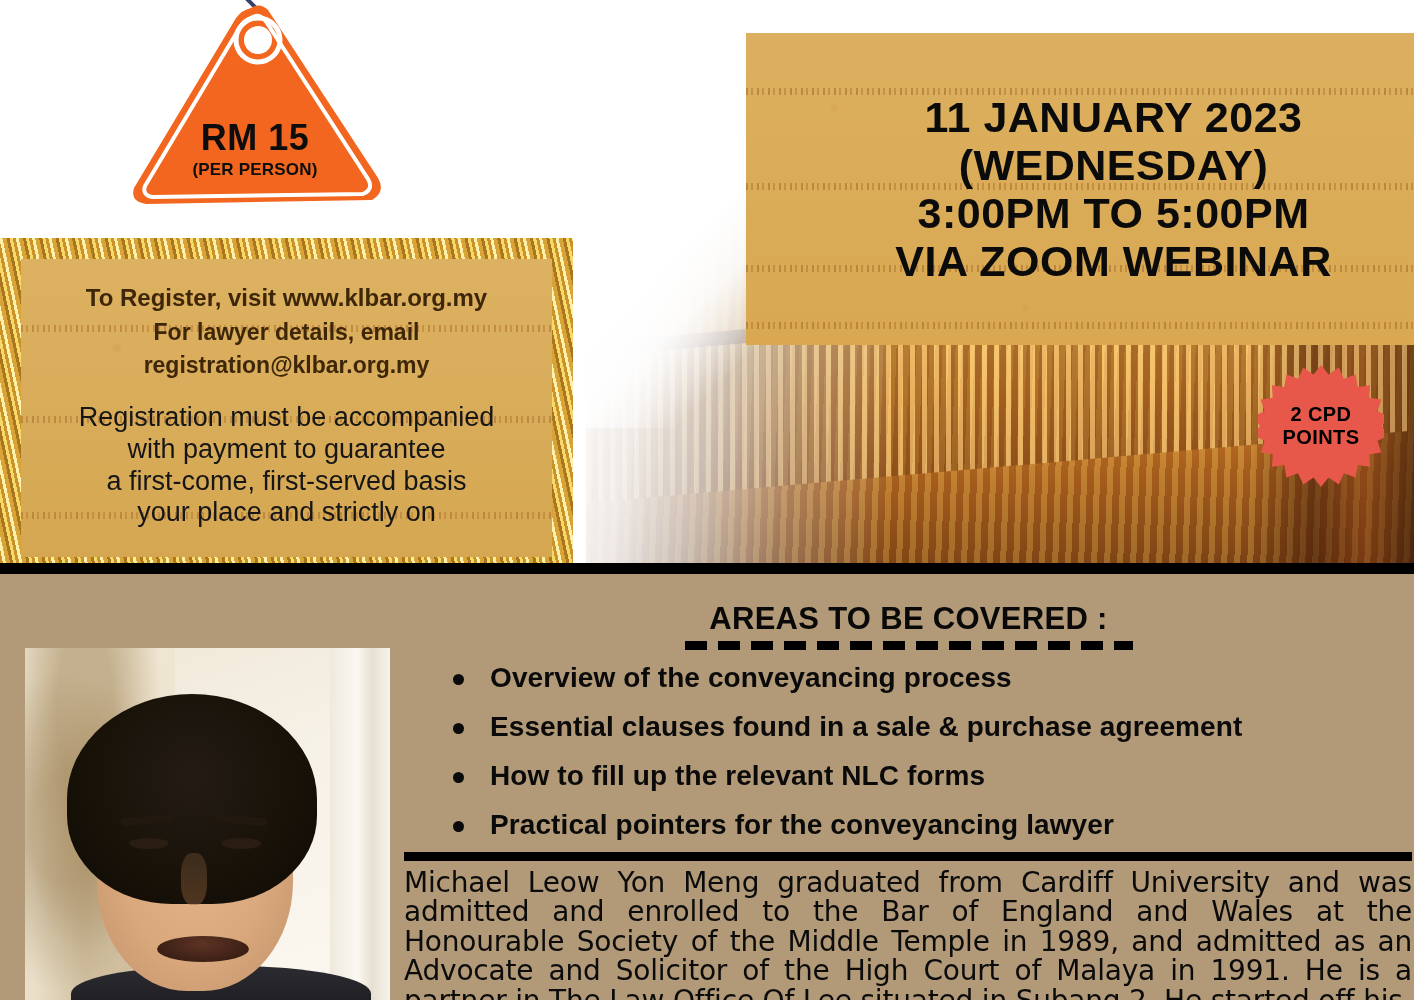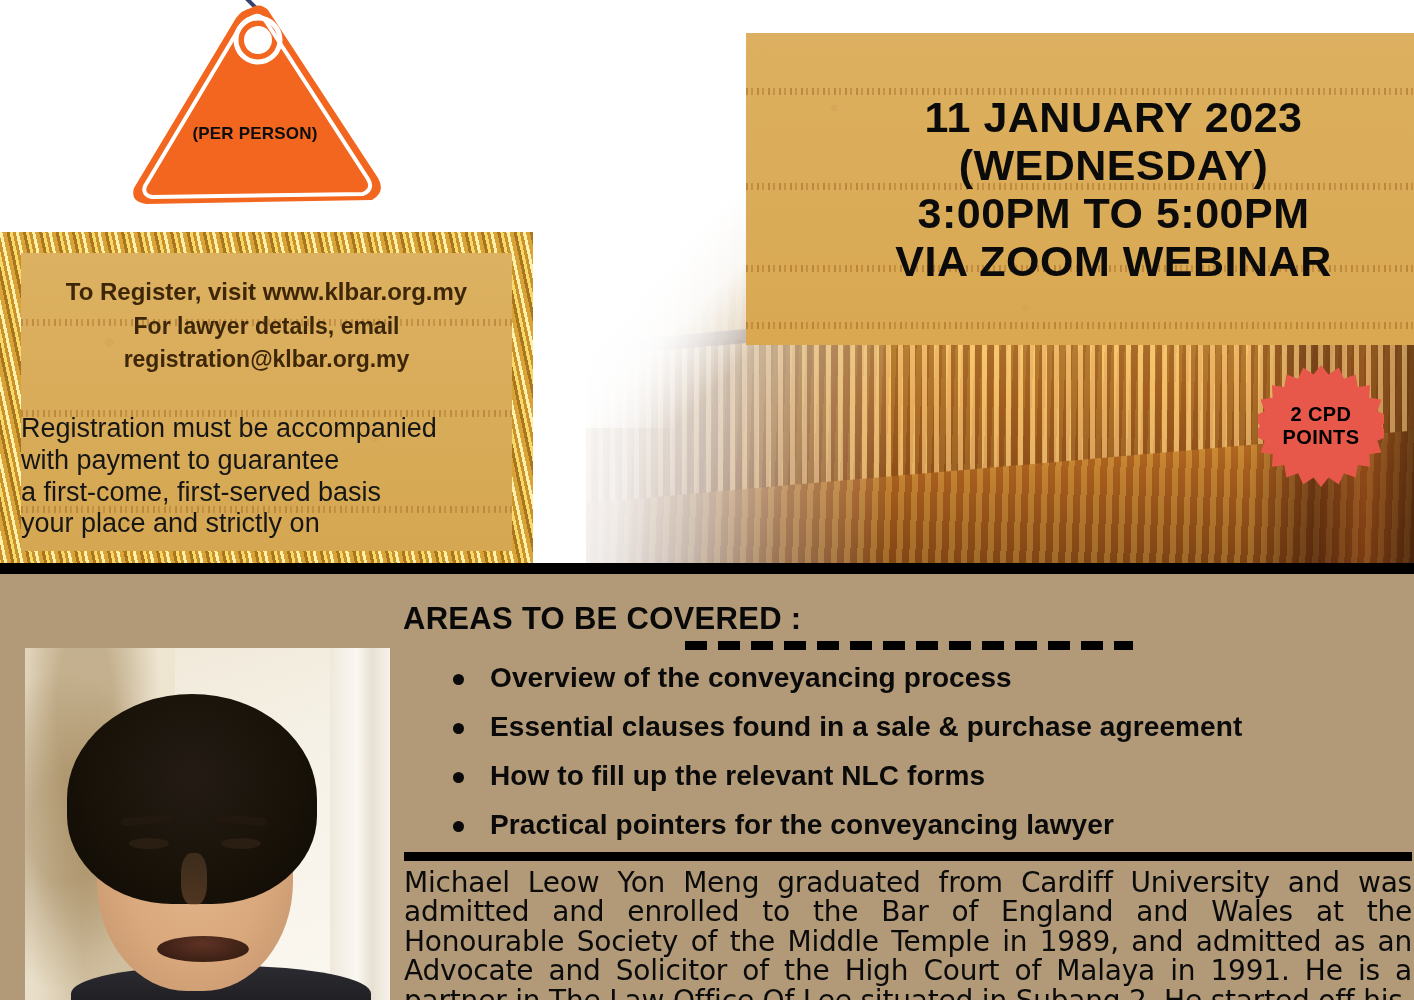--- a/index.html
+++ b/index.html
@@ -74,42 +74,42 @@
     font-size:20px;font-weight:700;line-height:1.15;letter-spacing:.4px;}
 
   
   .tag{position:absolute;left:110px;top:-8px;width:290px;height:240px;z-index:8;}
   .tag svg{position:absolute;left:0;top:0;}
   .tag-text{position:absolute;left:0;top:128px;width:290px;text-align:center;color:#0d0d0d;z-index:3;}
   .tag-price{font-size:36px;font-weight:700;line-height:1;letter-spacing:.5px;}
   .tag-sub{font-size:17px;font-weight:700;margin-top:4px;letter-spacing:.2px;}
 
   
-  .reg-wrap{position:absolute;left:0px;top:232px;width:485px;height:340px;z-index:7;padding-left:48px;}
+  .reg-wrap{position:absolute;left:0px;top:238px;width:573px;height:340px;z-index:7;}
   .reg-glitter{
     position:absolute;inset:0;
     background:
       repeating-linear-gradient(78deg, #f7d96a 0 3px, #c9922b 3px 6px, #fff0ab 6px 9px, #d8a437 9px 13px, #a9761f 13px 16px),
       linear-gradient(180deg,#e8c25c,#c9972f);
   }
   .reg-inner{
     position:absolute;left:21px;top:21px;right:21px;bottom:21px;
     background:#d8ad5c;
     background-image:
       radial-gradient(circle at 18% 30%, rgba(185,128,58,.13) 0 4px, rgba(0,0,0,0) 5px),
       radial-gradient(circle at 72% 62%, rgba(185,128,58,.11) 0 4px, rgba(0,0,0,0) 5px),
       linear-gradient(180deg,#dcb161 0%, #d5a752 100%);
     overflow:hidden;
   }
   .reg-inner .band{opacity:.5;}
   .reg-inner .r1{top:66px;} .reg-inner .r2{top:157px;} .reg-inner .r3{top:253px;}
   .reg-top{position:relative;z-index:2;padding:22px 22px 0;text-align:center;color:#3e2608;
     font-size:23px;font-weight:700;line-height:1.45;}
   .reg-top .line1{font-size:24px;}
-  .reg-bottom{position:relative;z-index:2;margin-top:37px;color:#161616;
+  .reg-bottom{position:relative;z-index:2;margin-top:20px;text-align:center;color:#161616;
     font-size:27px;font-weight:400;line-height:1.17;}
 
   
   .divider{position:absolute;left:0;top:563px;width:1414px;height:11px;background:#000;z-index:9;}
 
   
   .lower{position:absolute;left:0;top:574px;width:1414px;height:426px;background:#b29a78;}
 
   
   .speaker-photo{
@@ -134,21 +134,21 @@
   .sp-brow{position:absolute;width:52px;height:8px;border-radius:6px;background:#241a10;opacity:.75;}
   .sp-brow.l{left:96px;top:168px;transform:rotate(-5deg);} .sp-brow.r{left:190px;top:168px;transform:rotate(5deg);}
   .sp-nose{position:absolute;left:156px;top:205px;width:26px;height:52px;border-radius:40%;
     background:linear-gradient(180deg, rgba(180,128,86,.22), rgba(150,100,64,.45));}
   .sp-mouth{position:absolute;left:132px;top:288px;width:92px;height:26px;border-radius:50%;
     background:radial-gradient(ellipse at 50% 30%, #5d3324 0%, #3d2015 70%);}
   .sp-shoulder{position:absolute;left:46px;top:318px;width:300px;height:60px;border-radius:46% 46% 0 0;
     background:linear-gradient(180deg,#2b2b31,#17171b);}
 
   
-  .areas-head{position:absolute;left:403px;top:27px;width:1011px;text-align:left;}
+  .areas-head{position:absolute;left:403px;top:27px;width:1011px;text-align:center;}
   .areas-title{display:inline-block;color:#090909;font-size:31px;font-weight:700;letter-spacing:.3px;}
   .dash-rule{display:block;height:9px;margin:4px auto 0;width:448px;
     background:repeating-linear-gradient(90deg,#000 0 22px, rgba(0,0,0,0) 22px 33px);}
 
   
   .bullets{position:absolute;left:437px;top:74px;width:960px;margin:16px;padding:0;list-style:none;}
   .bullets li{position:relative;color:#0a0a0a;font-size:28px;font-weight:700;line-height:1;
     padding-left:37px;margin-bottom:21px;letter-spacing:.1px;}
   .bullets li:before{content:"";position:absolute;left:0;top:10px;width:11px;height:11px;border-radius:50%;background:#0a0a0a;}
 
@@ -193,20 +193,21 @@
 
     <div class="tag">
       <svg width="290" height="240" viewBox="0 0 290 240">
         <path d="M122 6 Q128 -2 136 6 L150 20" stroke="#36406e" stroke-width="4" fill="none"></path>
         <path d="M141 16 Q150 10 158 18 L268 186 Q276 200 262 208 L36 212 Q20 210 24 196 L126 26 Q132 18 141 16 Z" fill="#f2661f"></path>
         <path d="M141 26 Q148 21 155 28 L258 187 Q264 197 253 202 L42 205 Q32 203 35 194 L130 35 Q135 28 141 26 Z" fill="none" stroke="#ffffff" stroke-width="4"></path>
         <circle cx="148" cy="48" r="22" fill="none" stroke="#ffffff" stroke-width="5"></circle>
         <circle cx="148" cy="48" r="14" fill="#ffffff"></circle>
       </svg>
       <div class="tag-text">
+        <div class="tag-price">RM 15</div>
         <div class="tag-sub">(PER PERSON)</div>
       </div>
     </div>
 
     <div class="reg-wrap">
       <div class="reg-glitter"></div>
       <div class="reg-inner">
         <div class="band r1"></div>
         <div class="band r2"></div>
         <div class="band r3"></div>

